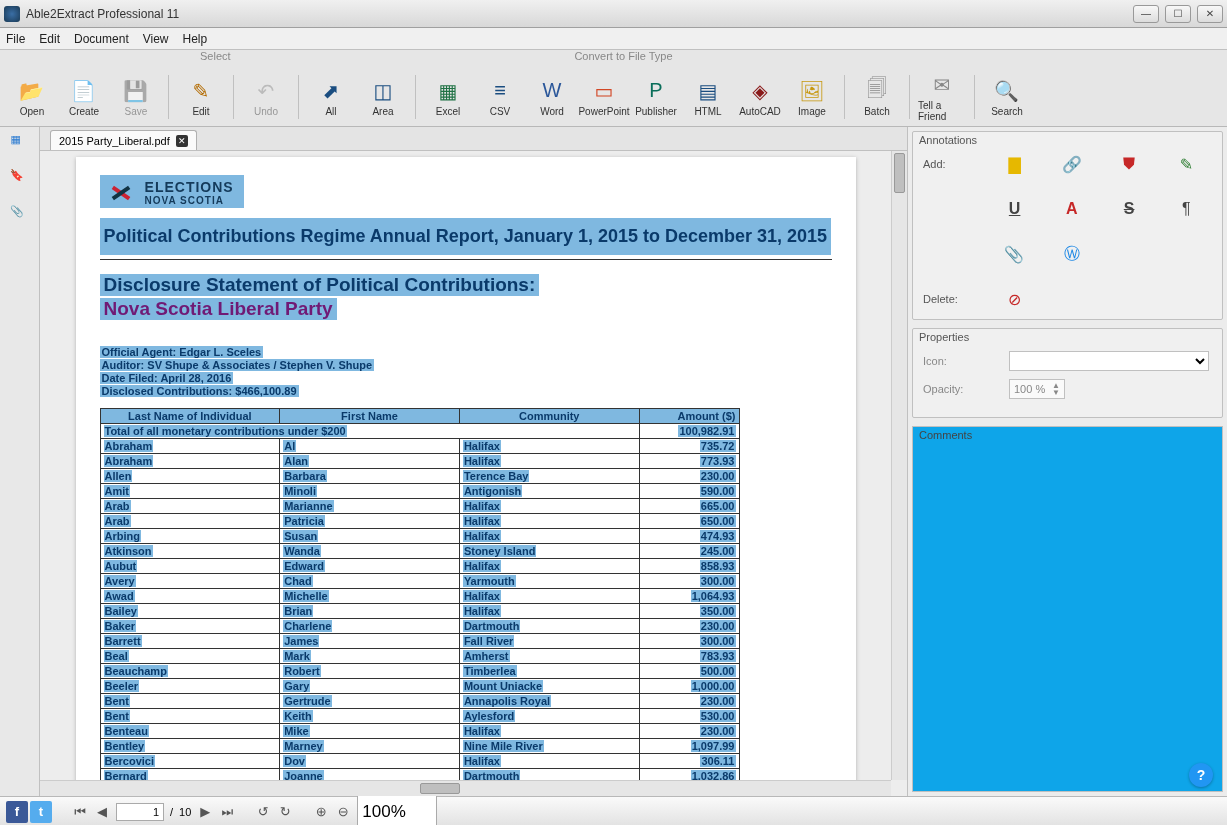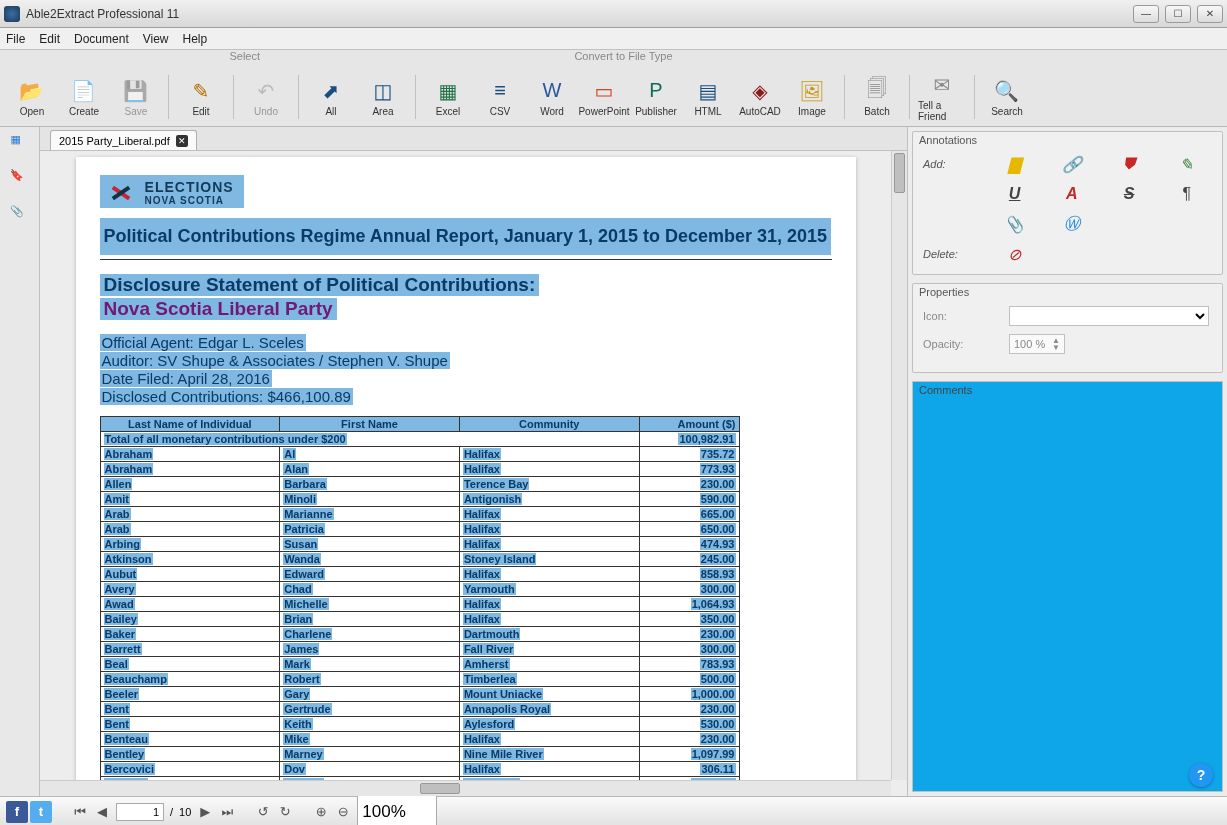--- a/index.html
+++ b/index.html
@@ -12,21 +12,21 @@
 .winbtns { display: flex; gap: 6px; }
 .winbtn { width: 26px; height: 18px; background: linear-gradient(#f8f8f8,#dcdcdc); border: 1px solid #999; border-radius: 3px; display:flex; align-items:center; justify-content:center; font-size:10px; color:#444; cursor:pointer;}
 
 
 .menubar { height: 22px; background: #f0f0f0; border-bottom: 1px solid #c0c0c0; display: flex; align-items: center; padding: 0 6px; gap: 14px; }
 .menubar span { font-size: 12px; color: #222; cursor: pointer; }
 
 
 .toolbar-wrap { background: #e6e6e6; border-bottom: 1px solid #b8b8b8; }
 .toolbar-labels { display:flex; font-size:11px; color:#888; height:18px; }
-.toolbar-labels .lbl-select { width:260px; text-align:right; padding-left:200px;}
+.toolbar-labels .lbl-select { width:260px; text-align:left; padding-left:200px;}
 .toolbar-labels .lbl-convert { flex:1; text-align:center; padding-right:240px;}
 .toolbar { height: 58px; display: flex; align-items: center; padding: 0 8px; gap: 4px; }
 .tbtn { display:flex; flex-direction:column; align-items:center; justify-content:center; width:48px; height:52px; cursor:pointer; border-radius:3px; font-size:10px; color:#333; }
 .tbtn.disabled { opacity:0.45; cursor:default; }
 .tbtn .ticon { width:26px; height:26px; margin-bottom:2px; display:flex; align-items:center; justify-content:center; font-size:20px; }
 .tsep { width:1px; height:44px; background:#c0c0c0; margin:0 4px; }
 
 
 .main { display:flex; height: calc(825px - 28px - 22px - 76px - 30px); }
 .leftbar { width:40px; background:#e8e8e8; border-right:1px solid #c0c0c0; display:flex; flex-direction:column; align-items:center; padding-top:6px; gap:18px; }
@@ -46,35 +46,35 @@
 .logoarea .logosub { font-size:10px; color:#143a5a; font-weight:bold; letter-spacing:1px;}
 .logomark { display:inline-block; vertical-align:middle; width:30px; height:26px; position:relative; margin-right:6px;}
 .logomark::before,.logomark::after{content:"";position:absolute;width:20px;height:4px;top:11px;left:5px;}
 .logomark::before{background:#c23; transform:rotate(35deg);}
 .logomark::after{background:#134; transform:rotate(-35deg);}
 
 .reporttitle { background:#7fb8e0; color:#0a3a6a; font-weight:bold; font-size:18px; padding:8px 4px; display:inline-block; margin-top:10px;}
 hr.thinline { border:none; border-top:1px solid #333; margin:4px 0 14px;}
 .disclosure1 { background:#7fb8e0; color:#0a3a6a; font-weight:bold; font-size:19px; padding:0 4px; display:inline-block;}
 .disclosure2 { background:#7fb8e0; color:#701a75; font-weight:bold; font-size:19px; padding:0 4px; display:inline-block; margin-top:2px;}
-.meta { margin-top:14px; font-size:15px; color:#0a3a6a; font-weight:normal;}
+.meta { margin-top:26px; font-size:11px; color:#0a3a6a; font-weight:bold;}
 .meta span { background:#7fb8e0; padding:0 2px; display:inline-block; margin-bottom:1px;}
 
 table.data { width:640px; border-collapse:collapse; margin-top:10px; font-size:11px; color:#0a3a6a;}
 table.data th, table.data td { border:1px solid #333; padding:0 3px; height:15px; }
 table.data th { background:#7fb8e0; font-weight:bold; text-align:center;}
 table.data th.amt, table.data td.amt { text-align:right; }
 table.data td .hl { background:#7fb8e0; font-weight:bold; padding:0 1px;}
 .totalrow td { font-weight:bold; }
 
 
 .rightpanel { width:320px; background:#ececec; border-left:1px solid #c0c0c0; display:flex; flex-direction:column; font-size:11px; color:#444;}
 .rp-section { border:1px solid #c0c0c0; margin:4px; border-radius:2px; background:#f0f0f0; }
 .rp-section .rp-title { font-size:11px; padding:2px 6px; color:#555; }
-.ann-grid { display:grid; grid-template-columns:60px repeat(4,1fr); gap:10px 6px; padding:6px 10px 10px; align-items:center; justify-items:center;font-style:italic;}
+.ann-grid { display:grid; grid-template-columns:60px repeat(4,1fr); gap:25px 6px; padding:6px 10px 10px; align-items:center; justify-items:center;}
 .ann-grid .lbl { justify-self:start; color:#555;}
 .ann-icon { width:22px; height:20px; display:flex; align-items:center; justify-content:center; font-size:16px; cursor:pointer;}
 .props { padding:6px 10px 10px; }
 .proprow { display:flex; align-items:center; gap:26px; margin-bottom:8px; color:#888;}
 .proprow .plabel { width:60px;}
 .proprow select, .proprow input { height:20px; border:1px solid #c0c0c0; background:#fff; font-size:11px;}
 .proprow select { width:200px;}
 .swatch { width:56px; height:18px; border:1px solid #c0c0c0; background:#fff;}
 .opacitybox { width:56px; height:20px; border:1px solid #c0c0c0; background:#fafafa; display:flex; align-items:center; padding:0 4px; justify-content:space-between;}
 .comments-area { flex:1; margin:4px; border:1px solid #c0c0c0; background:#0ea5e9; }

